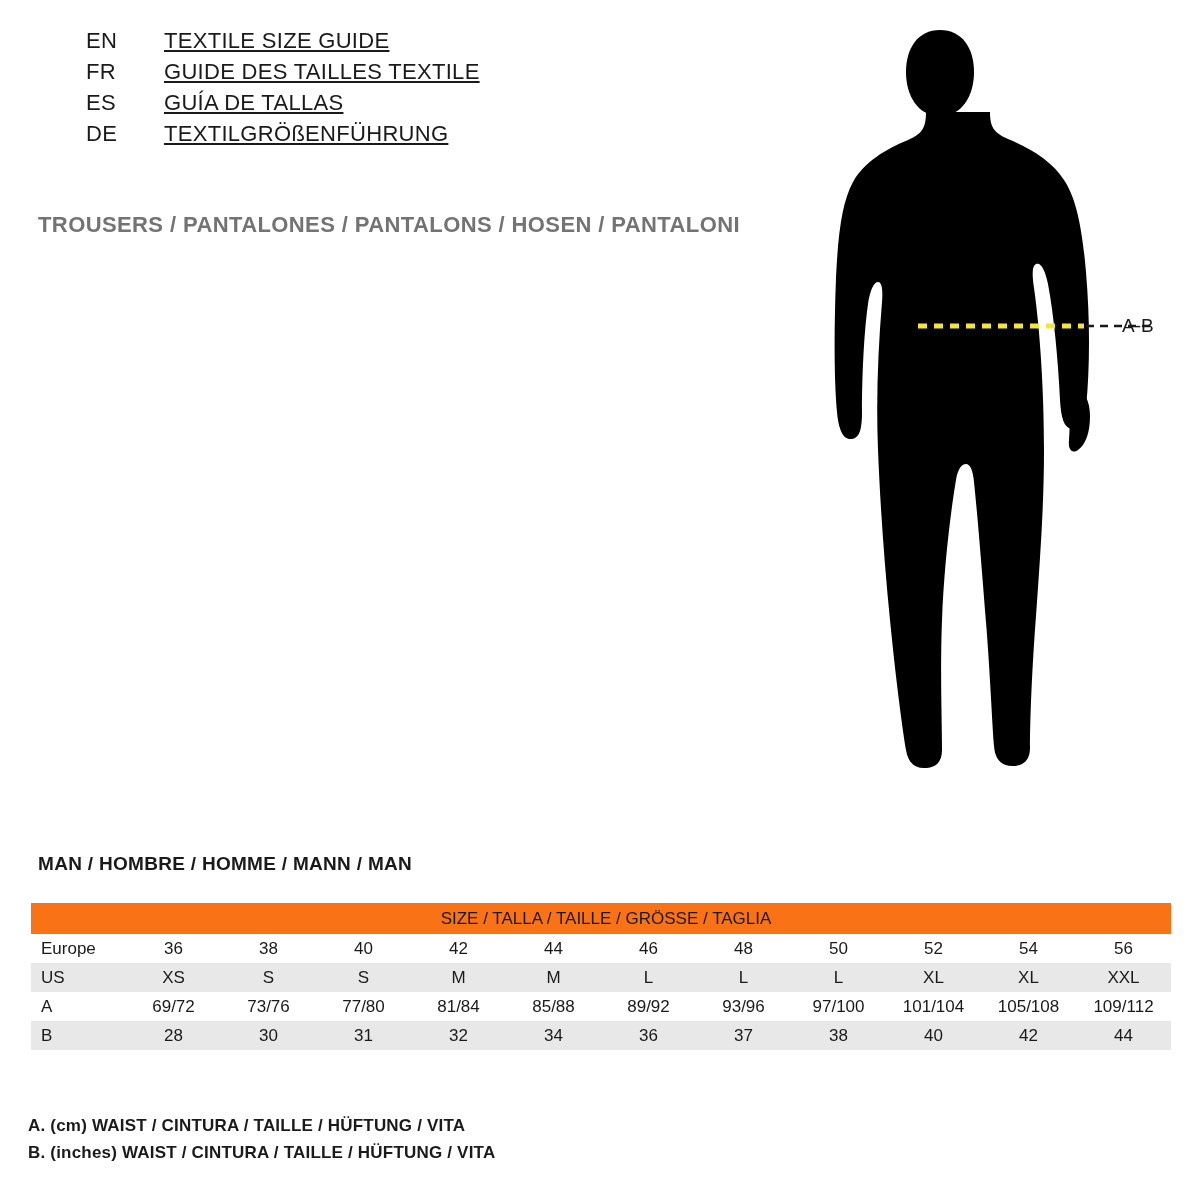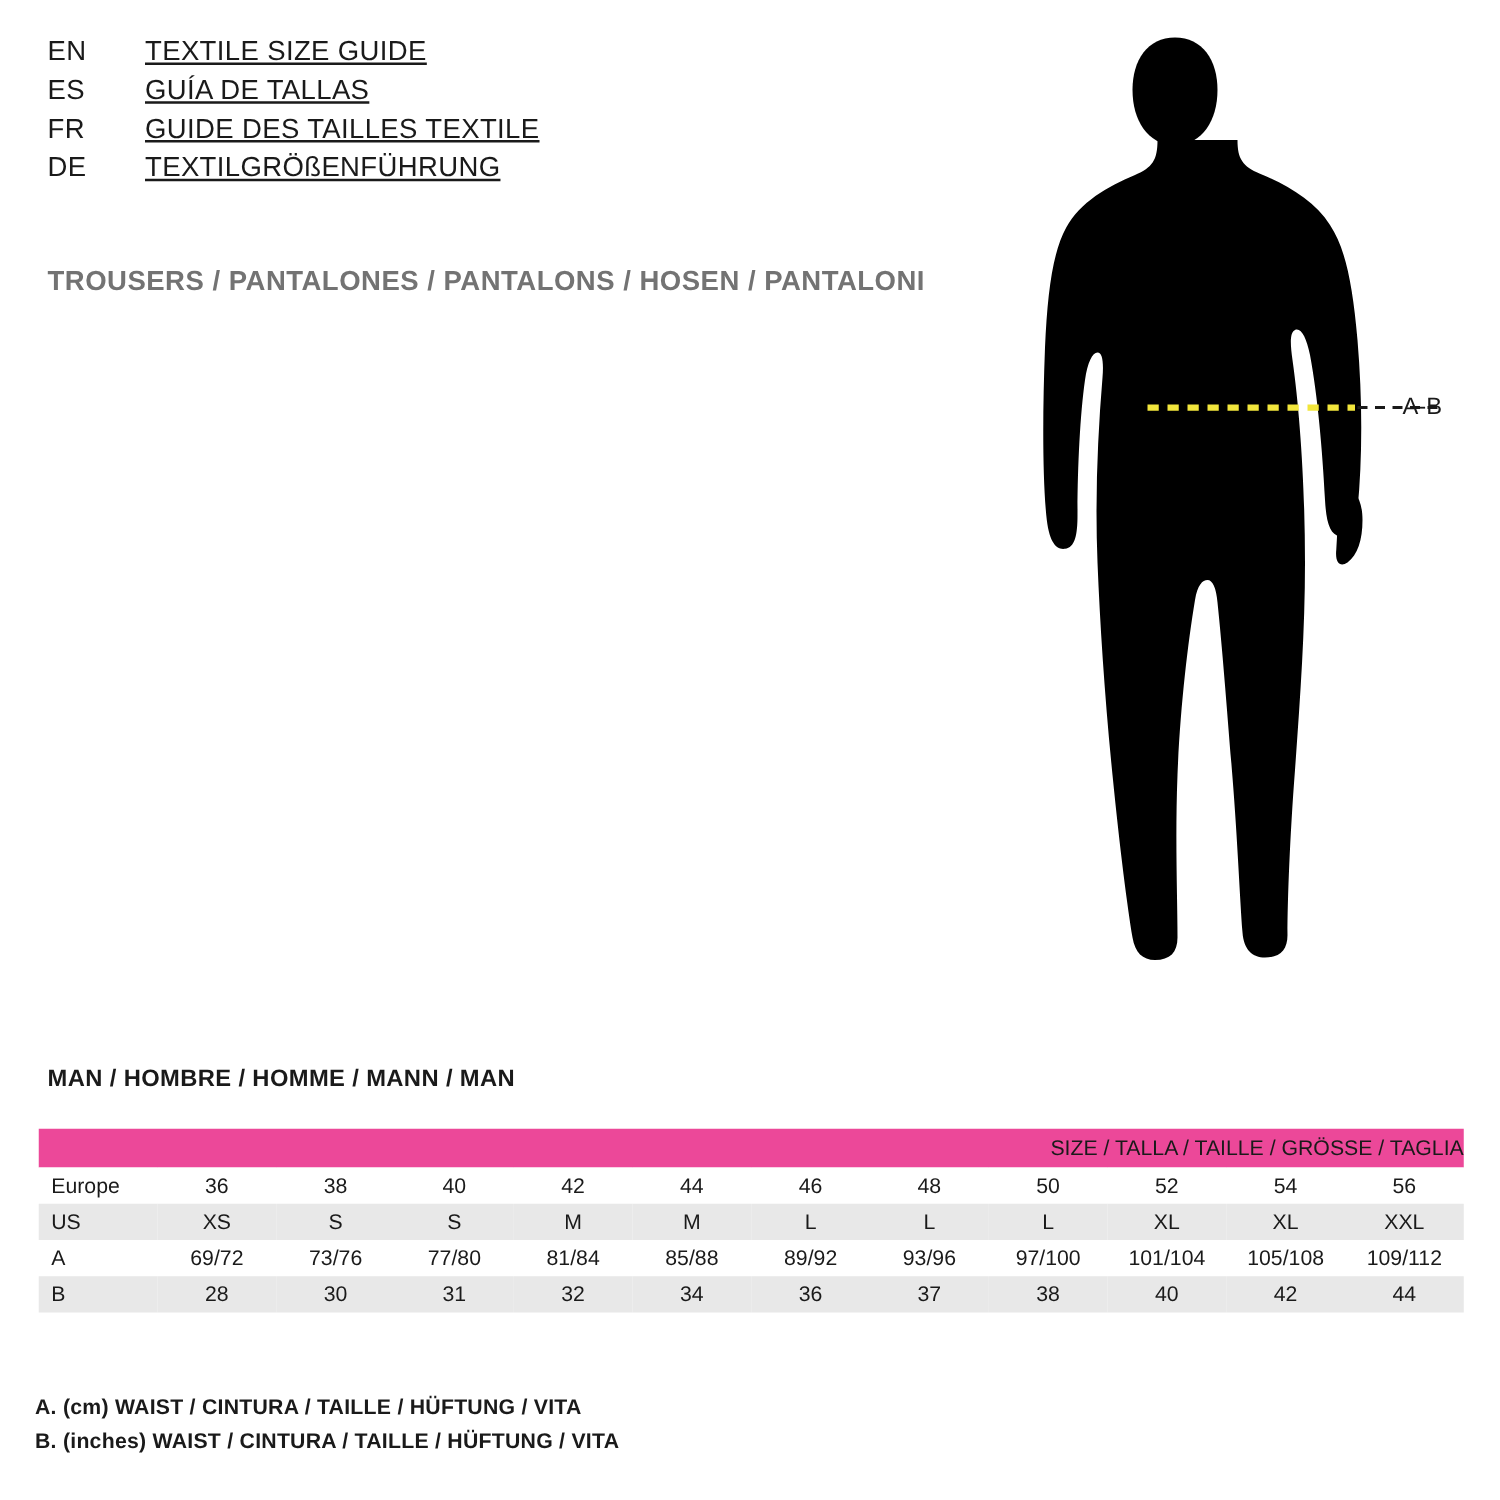--- a/index.html
+++ b/index.html
@@ -20,20 +20,21 @@
   .lang-block {
     position: absolute;
     left: 38px;
     top: 28px;
     width: 760px;
   }
   .lang-row {
     display: flex;
     align-items: baseline;
     height: 31px;
+    margin-left: 48px;
   }
   .lang-code {
     width: 78px;
     font-size: 22px;
     letter-spacing: 0.3px;
     color: #1a1a1a;
   }
   .lang-text {
     font-size: 22px;
     letter-spacing: 0.3px;
@@ -94,22 +95,22 @@
   .size-table td {
     font-size: 17px;
     font-weight: normal;
     color: #1a1a1a;
     padding: 0;
     height: 29px;
     text-align: center;
     vertical-align: middle;
   }
   .size-table thead th {
-    background: #ec4899;
-    text-align: right;
+    background: #f97316;
+    text-align: center;
     padding-left: 10px;
     height: 31px;
     font-size: 17px;
   }
   .size-table tbody tr:nth-child(odd) td {
     background: #ffffff;
   }
   .size-table tbody tr:nth-child(even) td {
     background: #e8e8e8;
   }
@@ -139,26 +140,26 @@
 </style>
 </head>
 <body>
 
 <div class="lang-block">
   <div class="lang-row">
     <span class="lang-code">EN</span>
     <span class="lang-text">TEXTILE SIZE GUIDE</span>
   </div>
   <div class="lang-row">
+    <span class="lang-code">FR</span>
+    <span class="lang-text">GUIDE DES TAILLES TEXTILE</span>
+  </div>
+  <div class="lang-row">
     <span class="lang-code">ES</span>
     <span class="lang-text">GUÍA DE TALLAS</span>
-  </div>
-  <div class="lang-row">
-    <span class="lang-code">FR</span>
-    <span class="lang-text">GUIDE DES TAILLES TEXTILE</span>
   </div>
   <div class="lang-row">
     <span class="lang-code">DE</span>
     <span class="lang-text">TEXTILGRÖßENFÜHRUNG</span>
   </div>
 </div>
 
 <div class="garment-title">TROUSERS / PANTALONES / PANTALONS / HOSEN / PANTALONI</div>
 
 <div class="figure-wrap">

